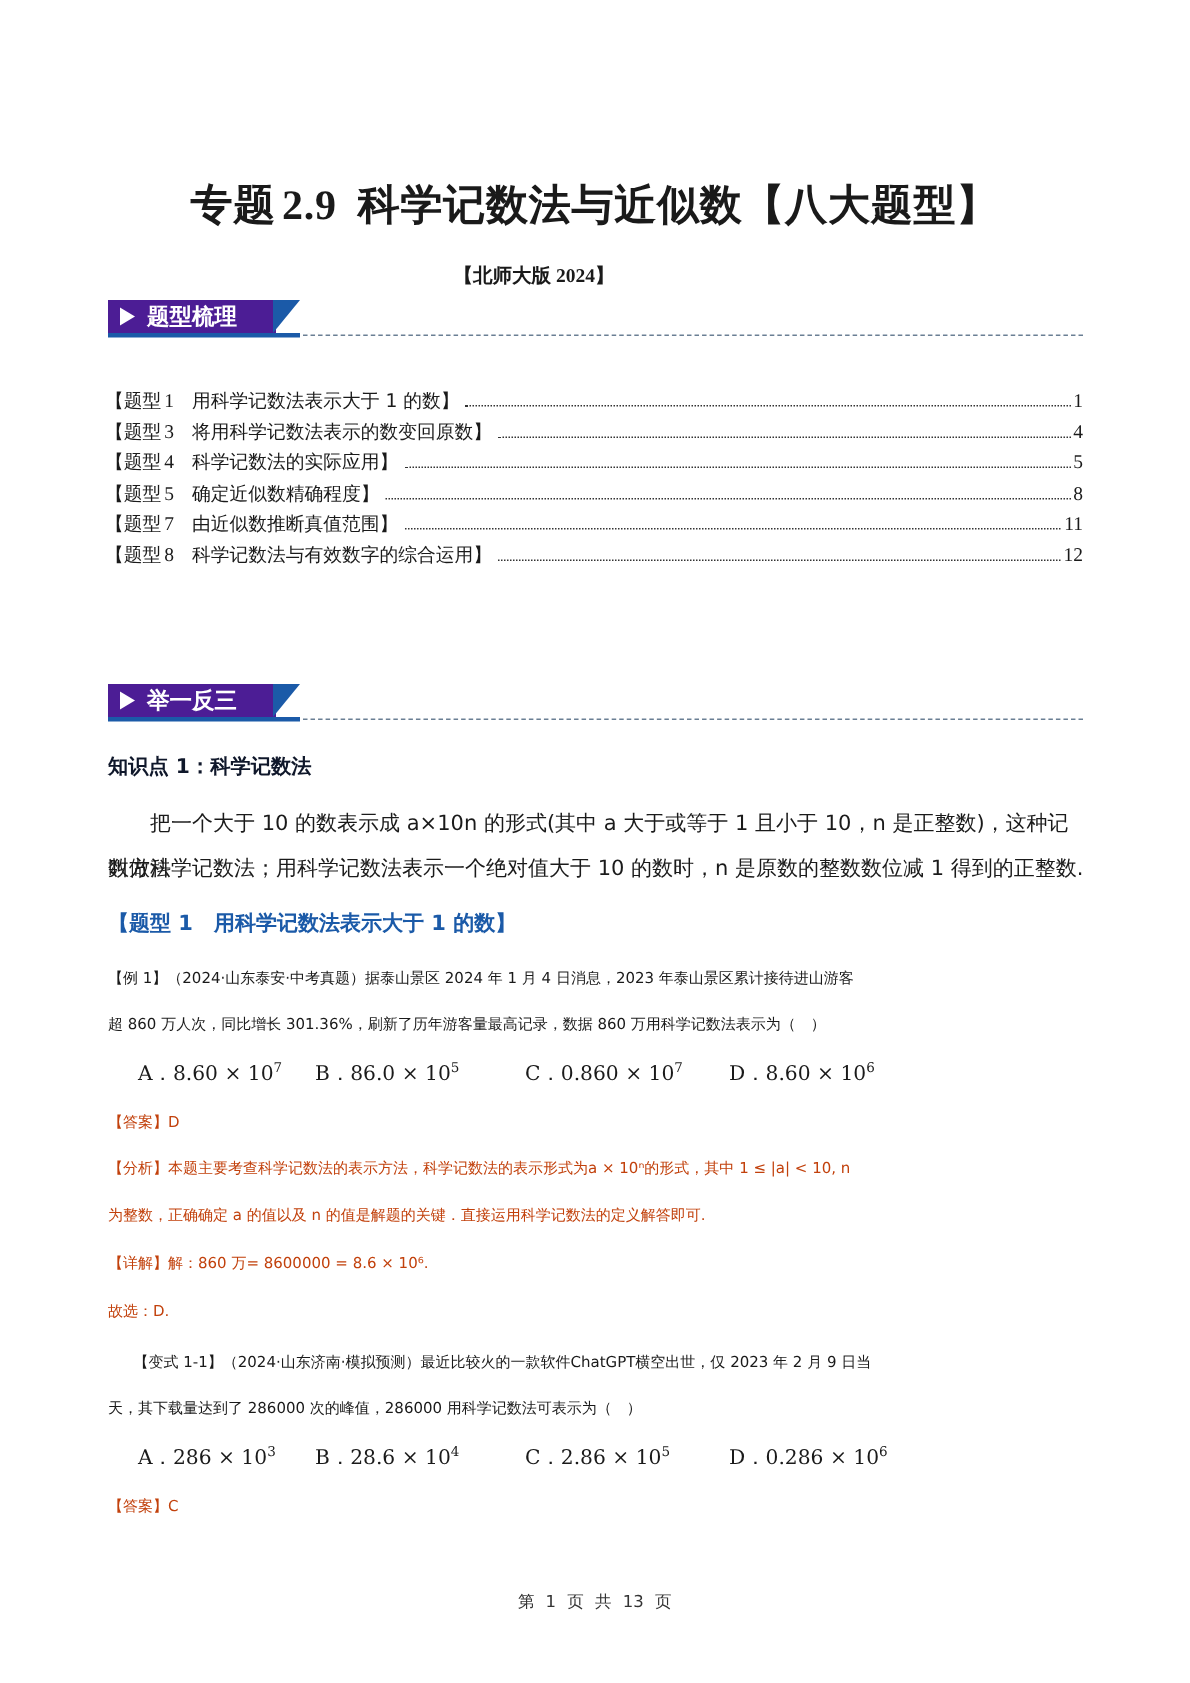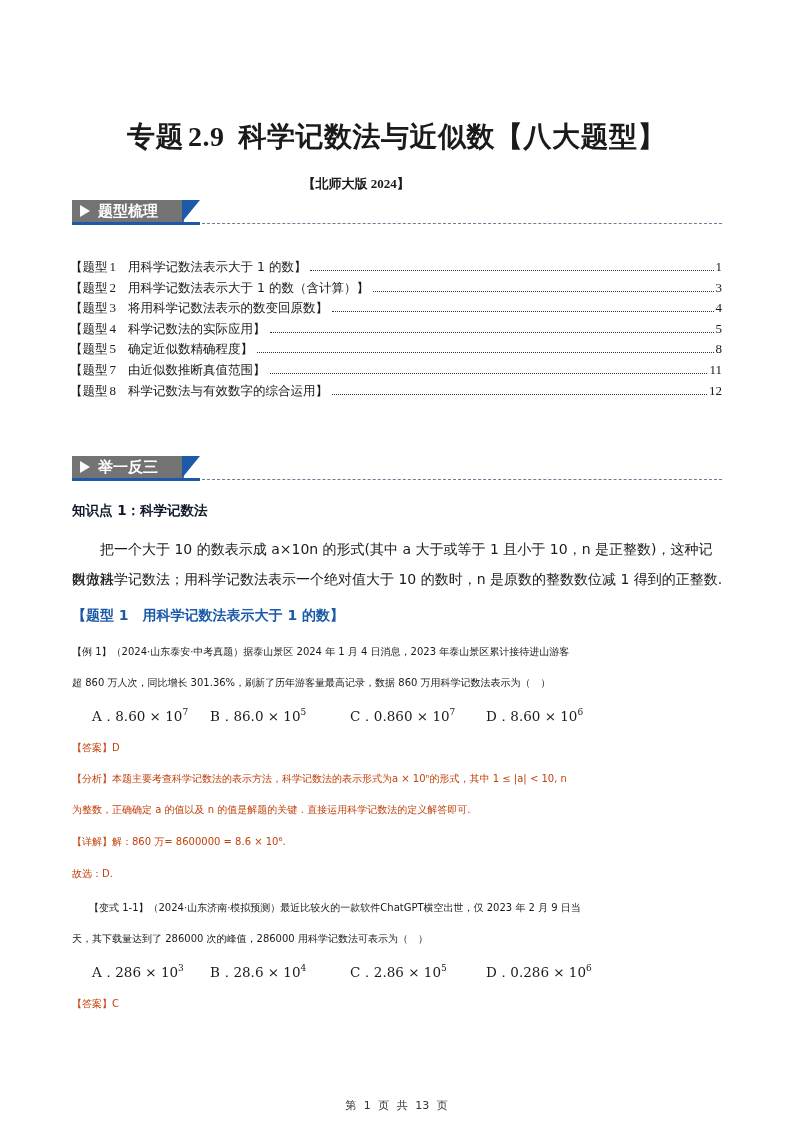--- a/index.html
+++ b/index.html
@@ -5,21 +5,21 @@
   html, body { margin: 0; padding: 0; background: #ffffff; }
   body { width: 793px; height: 1122px; position: relative; overflow: hidden;
          font-family: "Liberation Serif", "DejaVu Serif", serif; color: #1a1a1a; }
   .abs { position: absolute; }
   .title { left: 0; width: 793px; top: 118px; text-align: center; font-size: 28px; font-weight: bold;
            font-family: "DejaVu Sans", sans-serif; letter-spacing: 0.5px; }
   .title .num { font-family: "Liberation Serif", serif; margin: 0 14px 0 4px; }
   .edition { left: 0; width: 648px; top: 175px; text-align: center; font-size: 13px; font-weight: bold; padding-left: 32px; }
 
   .banner { left: 72px; height: 26px; width: 650px; }
-  .banner .tab { position: absolute; left: 0; top: 0; height: 22px; width: 112px; background: #737373;
+  .banner .tab { position: absolute; left: 0; top: 0; height: 22px; width: 112px; background: #4c1d95;
                  color: #fff; font-family: "DejaVu Sans", sans-serif; font-weight: bold; font-size: 15px;
                  line-height: 22px; padding-left: 8px; box-sizing: border-box; }
   .banner .slant { position: absolute; left: 110px; top: 0; width: 0; height: 0;
                    border-top: 22px solid #1b5aa8; border-right: 18px solid transparent; }
   .banner .under { position: absolute; left: 0; top: 22px; width: 128px; height: 3px; background: #1b5aa8; }
   .banner .dash { position: absolute; left: 130px; right: 0; top: 23px; border-top: 1px dashed #6a7f94; }
   .banner .arrow { display: inline-block; width: 0; height: 0; border-left: 10px solid #fff;
                    border-top: 6px solid transparent; border-bottom: 6px solid transparent;
                    margin-right: 8px; vertical-align: -1px; }
 
@@ -34,21 +34,21 @@
         font-family: "DejaVu Sans", sans-serif; }
   .para { left: 72px; width: 652px; font-size: 14px; line-height: 30px;
           font-family: "DejaVu Sans", sans-serif; }
   .type-head { left: 72px; top: 607px; color: #1b5aa8; font-weight: bold; font-size: 14px;
                font-family: "DejaVu Sans", sans-serif; }
   .line { left: 72px; width: 660px; font-size: 10px; font-family: "DejaVu Sans", sans-serif; white-space: nowrap; }
   .red { color: #c2410c; }
   .opts { left: 92px; font-size: 13.5px; font-family: "DejaVu Serif", serif; white-space: nowrap; }
   .opts span.opt { display: inline-block; }
   .footer { left: 0; width: 793px; top: 1060px; text-align: center; font-size: 11px; color: #333;
-            font-family: "DejaVu Sans", sans-serif; word-spacing: 4px; margin-top: 38px; }
+            font-family: "DejaVu Sans", sans-serif; word-spacing: 4px; }
   sup { font-size: 9px; }
 </style>
 </head>
 <body>
 
 <div class="abs title">
   <span>专题</span><span class="num">2.9</span><span>科学记数法与近似数【八大题型】</span>
 </div>
 <div class="abs edition">【北师大版 2024】</div>
 
@@ -57,25 +57,20 @@
   <div class="slant"></div>
     <div class="under"></div>
     <div class="dash"></div>
 </div>
 
 <div class="abs toc">
   <div class="toc-row">
       <span class="lbl"><span>【题型</span><span class="tnum">1</span><span>用科学记数法表示大于 1 的数】</span></span>
       <span class="dots"></span>
       <span class="pg">1</span>
-    </div>
-  <div class="toc-row">
-      <span class="lbl"><span>【题型</span><span class="tnum">2</span><span>用科学记数法表示大于 1 的数（含计算）】</span></span>
-      <span class="dots"></span>
-      <span class="pg">3</span>
     </div>
   <div class="toc-row">
       <span class="lbl"><span>【题型</span><span class="tnum">3</span><span>将用科学记数法表示的数变回原数】</span></span>
       <span class="dots"></span>
       <span class="pg">4</span>
     </div>
   <div class="toc-row">
       <span class="lbl"><span>【题型</span><span class="tnum">4</span><span>科学记数法的实际应用】</span></span>
       <span class="dots"></span>
       <span class="pg">5</span>

